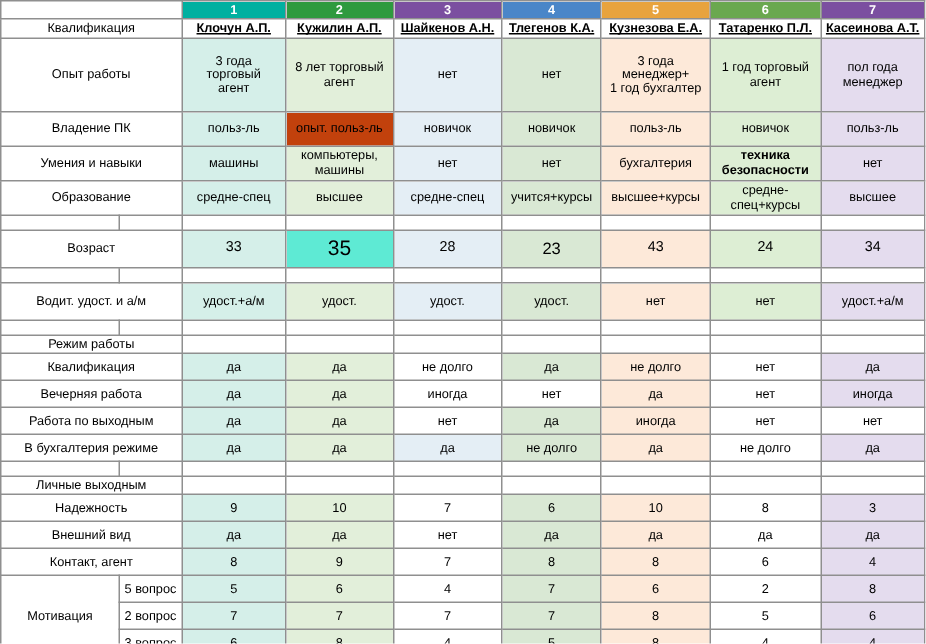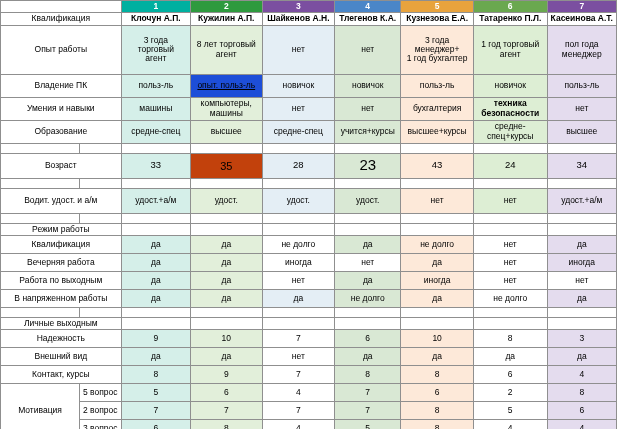--- a/index.html
+++ b/index.html
@@ -44,20 +44,21 @@
   .hdr-num {
     color: #ffffff;
     font-weight: bold;
     font-size: 10px;
   }
   .hdr-name {
     font-weight: bold;
     font-size: 9px;
     background: #ffffff;
     color: #000;
+    text-decoration: underline;
   }
   .section {
     font-weight: bold;
     text-align: center;
     background: #ffffff;
   }
   .blank-row td {
     border: 1px solid #8f8f8f;
     height: 7px;
     background: #ffffff;
@@ -117,21 +118,21 @@
           <td style="background:#e2efda;height:46px;">8 лет торговый<br>агент</td>
           <td style="background:#e4eef5;height:46px;">нет</td>
           <td style="background:#d9e8d4;height:46px;">нет</td>
           <td style="background:#fde9d9;height:46px;">3 года<br>менеджер+<br>1 год бухгалтер</td>
           <td style="background:#ddeed4;height:46px;">1 год торговый<br>агент</td>
           <td style="background:#e4dcee;height:46px;">пол года<br>менеджер</td>
         </tr>
         <tr>
           <td colspan="2" class="label-cell">Владение ПК</td>
           <td style="background:#d5efe9;height:20px;">польз-ль</td>
-          <td style="background:#1d4ed8;height:20px;text-decoration:underline;">опыт. польз-ль</td>
+          <td style="background:#c2410c;height:20px;">опыт. польз-ль</td>
           <td style="background:#e4eef5;height:20px;">новичок</td>
           <td style="background:#d9e8d4;height:20px;">новичок</td>
           <td style="background:#fde9d9;height:20px;">польз-ль</td>
           <td style="background:#ddeed4;height:20px;">новичок</td>
           <td style="background:#e4dcee;height:20px;">польз-ль</td>
         </tr>
         <tr>
           <td colspan="2" class="label-cell">Умения и навыки</td>
           <td style="background:#d5efe9;height:20px;">машины</td>
           <td style="background:#e2efda;height:20px;">компьютеры,<br>машины</td>
@@ -158,23 +159,23 @@
           <td></td>
           <td></td>
           <td></td>
           <td></td>
           <td></td>
           <td></td>
         </tr>
         <tr>
           <td colspan="2" class="label-cell bold">Возраст</td>
           <td style="background:#d5efe9;height:22px;font-size:9.5px;">33</td>
-          <td style="background:#c2410c;height:22px;font-size:11px;">35</td>
+          <td style="background:#5eead4;height:22px;font-size:14px;">35</td>
           <td style="background:#e4eef5;height:22px;font-size:9.5px;">28</td>
-          <td style="background:#d9e8d4;height:22px;font-size:15px;">23</td>
+          <td style="background:#d9e8d4;height:22px;font-size:11px;">23</td>
           <td style="background:#fde9d9;height:22px;font-size:9.5px;">43</td>
           <td style="background:#ddeed4;height:22px;font-size:9.5px;">24</td>
           <td style="background:#e4dcee;height:22px;font-size:9.5px;">34</td>
         </tr>
         <tr class="blank-row">
           <td></td>
           <td></td>
           <td></td>
           <td></td>
           <td></td>
@@ -238,21 +239,21 @@
           <td colspan="2" class="label-cell label-left">Работа по выходным</td>
           <td style="background:#d5efe9;height:15px;">да</td>
           <td style="background:#e2efda;height:15px;">да</td>
           <td style="background:#ffffff;height:15px;">нет</td>
           <td style="background:#d9e8d4;height:15px;">да</td>
           <td style="background:#fde9d9;height:15px;">иногда</td>
           <td style="background:#ffffff;height:15px;">нет</td>
           <td style="background:#ffffff;height:15px;">нет</td>
         </tr>
         <tr>
-          <td colspan="2" class="label-cell label-left">В напряженном работы</td>
+          <td colspan="2" class="label-cell label-left">В бухгалтерия режиме</td>
           <td style="background:#d5efe9;height:15px;">да</td>
           <td style="background:#e2efda;height:15px;">да</td>
           <td style="background:#e4eef5;height:15px;">да</td>
           <td style="background:#d9e8d4;height:15px;">не долго</td>
           <td style="background:#fde9d9;height:15px;">да</td>
           <td style="background:#ffffff;height:15px;">не долго</td>
           <td style="background:#e4dcee;height:15px;">да</td>
         </tr>
         <tr class="blank-row">
           <td></td>
@@ -289,21 +290,21 @@
           <td colspan="2" class="label-cell label-left">Внешний вид</td>
           <td style="background:#d5efe9;height:15px;">да</td>
           <td style="background:#e2efda;height:15px;">да</td>
           <td style="background:#ffffff;height:15px;">нет</td>
           <td style="background:#d9e8d4;height:15px;">да</td>
           <td style="background:#fde9d9;height:15px;">да</td>
           <td style="background:#ffffff;height:15px;">да</td>
           <td style="background:#e4dcee;height:15px;">да</td>
         </tr>
         <tr>
-          <td colspan="2" class="label-cell label-left">Контакт, курсы</td>
+          <td colspan="2" class="label-cell label-left">Контакт, агент</td>
           <td style="background:#d5efe9;height:15px;">8</td>
           <td style="background:#e2efda;height:15px;">9</td>
           <td style="background:#ffffff;height:15px;">7</td>
           <td style="background:#d9e8d4;height:15px;">8</td>
           <td style="background:#fde9d9;height:15px;">8</td>
           <td style="background:#ffffff;height:15px;">6</td>
           <td style="background:#e4dcee;height:15px;">4</td>
         </tr>
         <tr>
           <td rowspan="3" class="label-cell">Мотивация</td>

